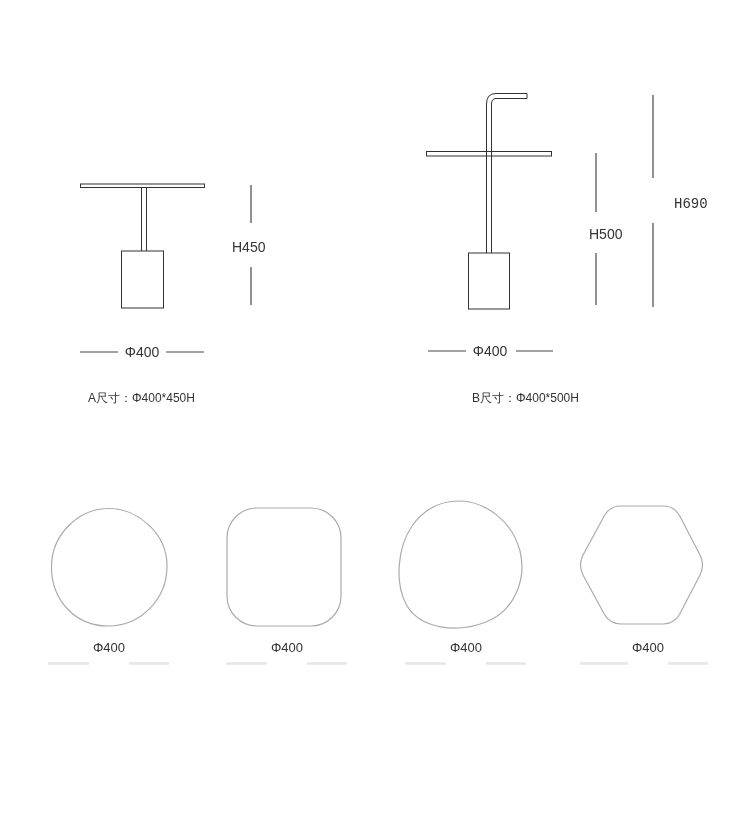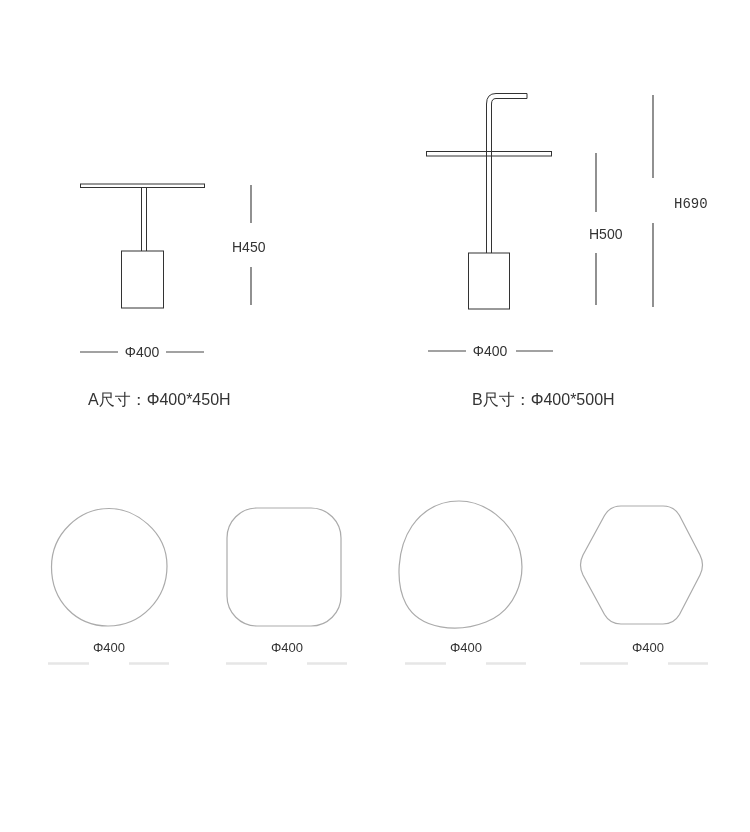--- a/index.html
+++ b/index.html
@@ -15,21 +15,21 @@
   .art-line  { stroke:var(--line-dark,#333333); stroke-width:1; fill:none; }
   .art-bar   { stroke:var(--line-dark,#333333); stroke-width:1; fill:#ffffff; }
   .art-barT  { stroke:var(--line-dark,#333333); stroke-width:1; fill:none; }
   .dim-line  { stroke:var(--dim-line,#474747); stroke-width:1.2; fill:none; }
   .shape     { stroke:var(--shape-stroke,#ababab); stroke-width:1.2; fill:none; }
   .faint     { stroke:var(--faint-line,#e6e6e6); stroke-width:2.5; fill:none; }
 
   
   .label { position:absolute; color:var(--text,#333333); font-size:14px; line-height:1.2; white-space:nowrap; }
   .label.center { text-align:center; }
-  .caption { position:absolute; color:var(--text,#333333); font-size:16px; white-space:nowrap; }
+  .caption { position:absolute; color:var(--text,#333333); font-size:12px; white-space:nowrap; }
   .top-label { position:absolute; color:var(--text,#333333); font-size:13px; width:64px; text-align:center; white-space:nowrap; }
 </style>
 </head>
 <body>
 
 <div class="canvas">
 
   <svg class="art" width="750" height="832" viewBox="0 0 750 832">
 
     <g>

